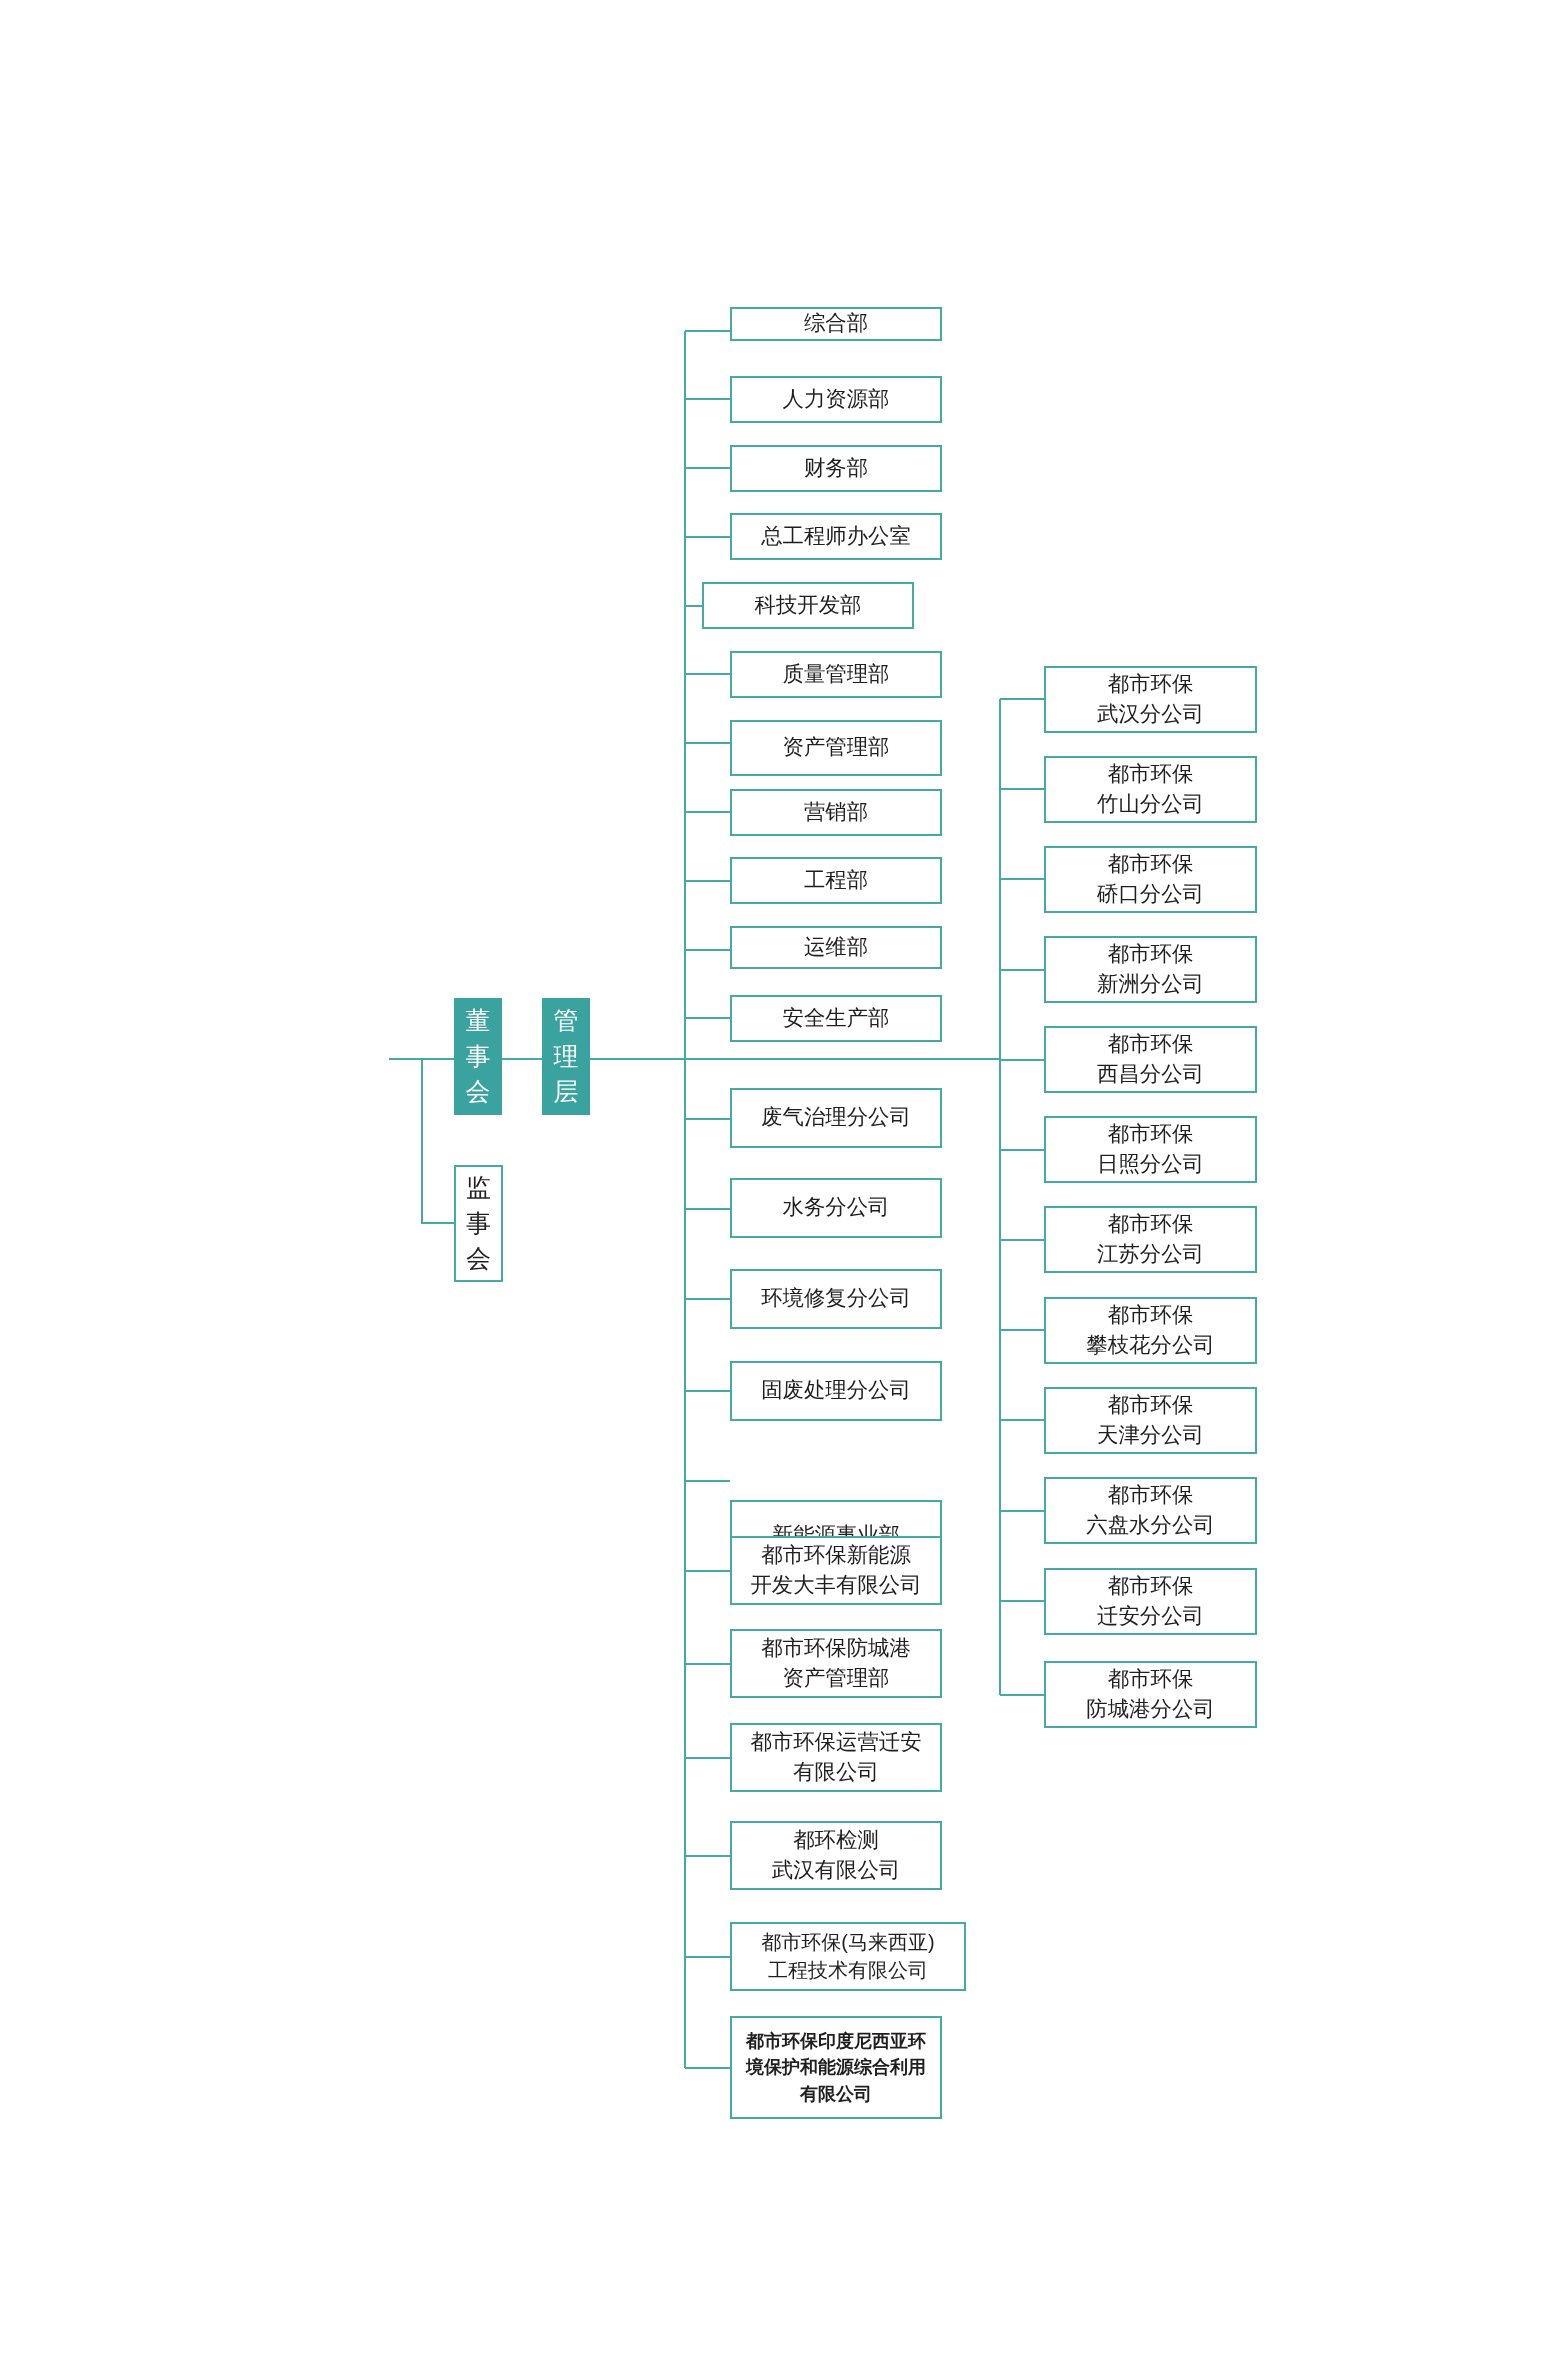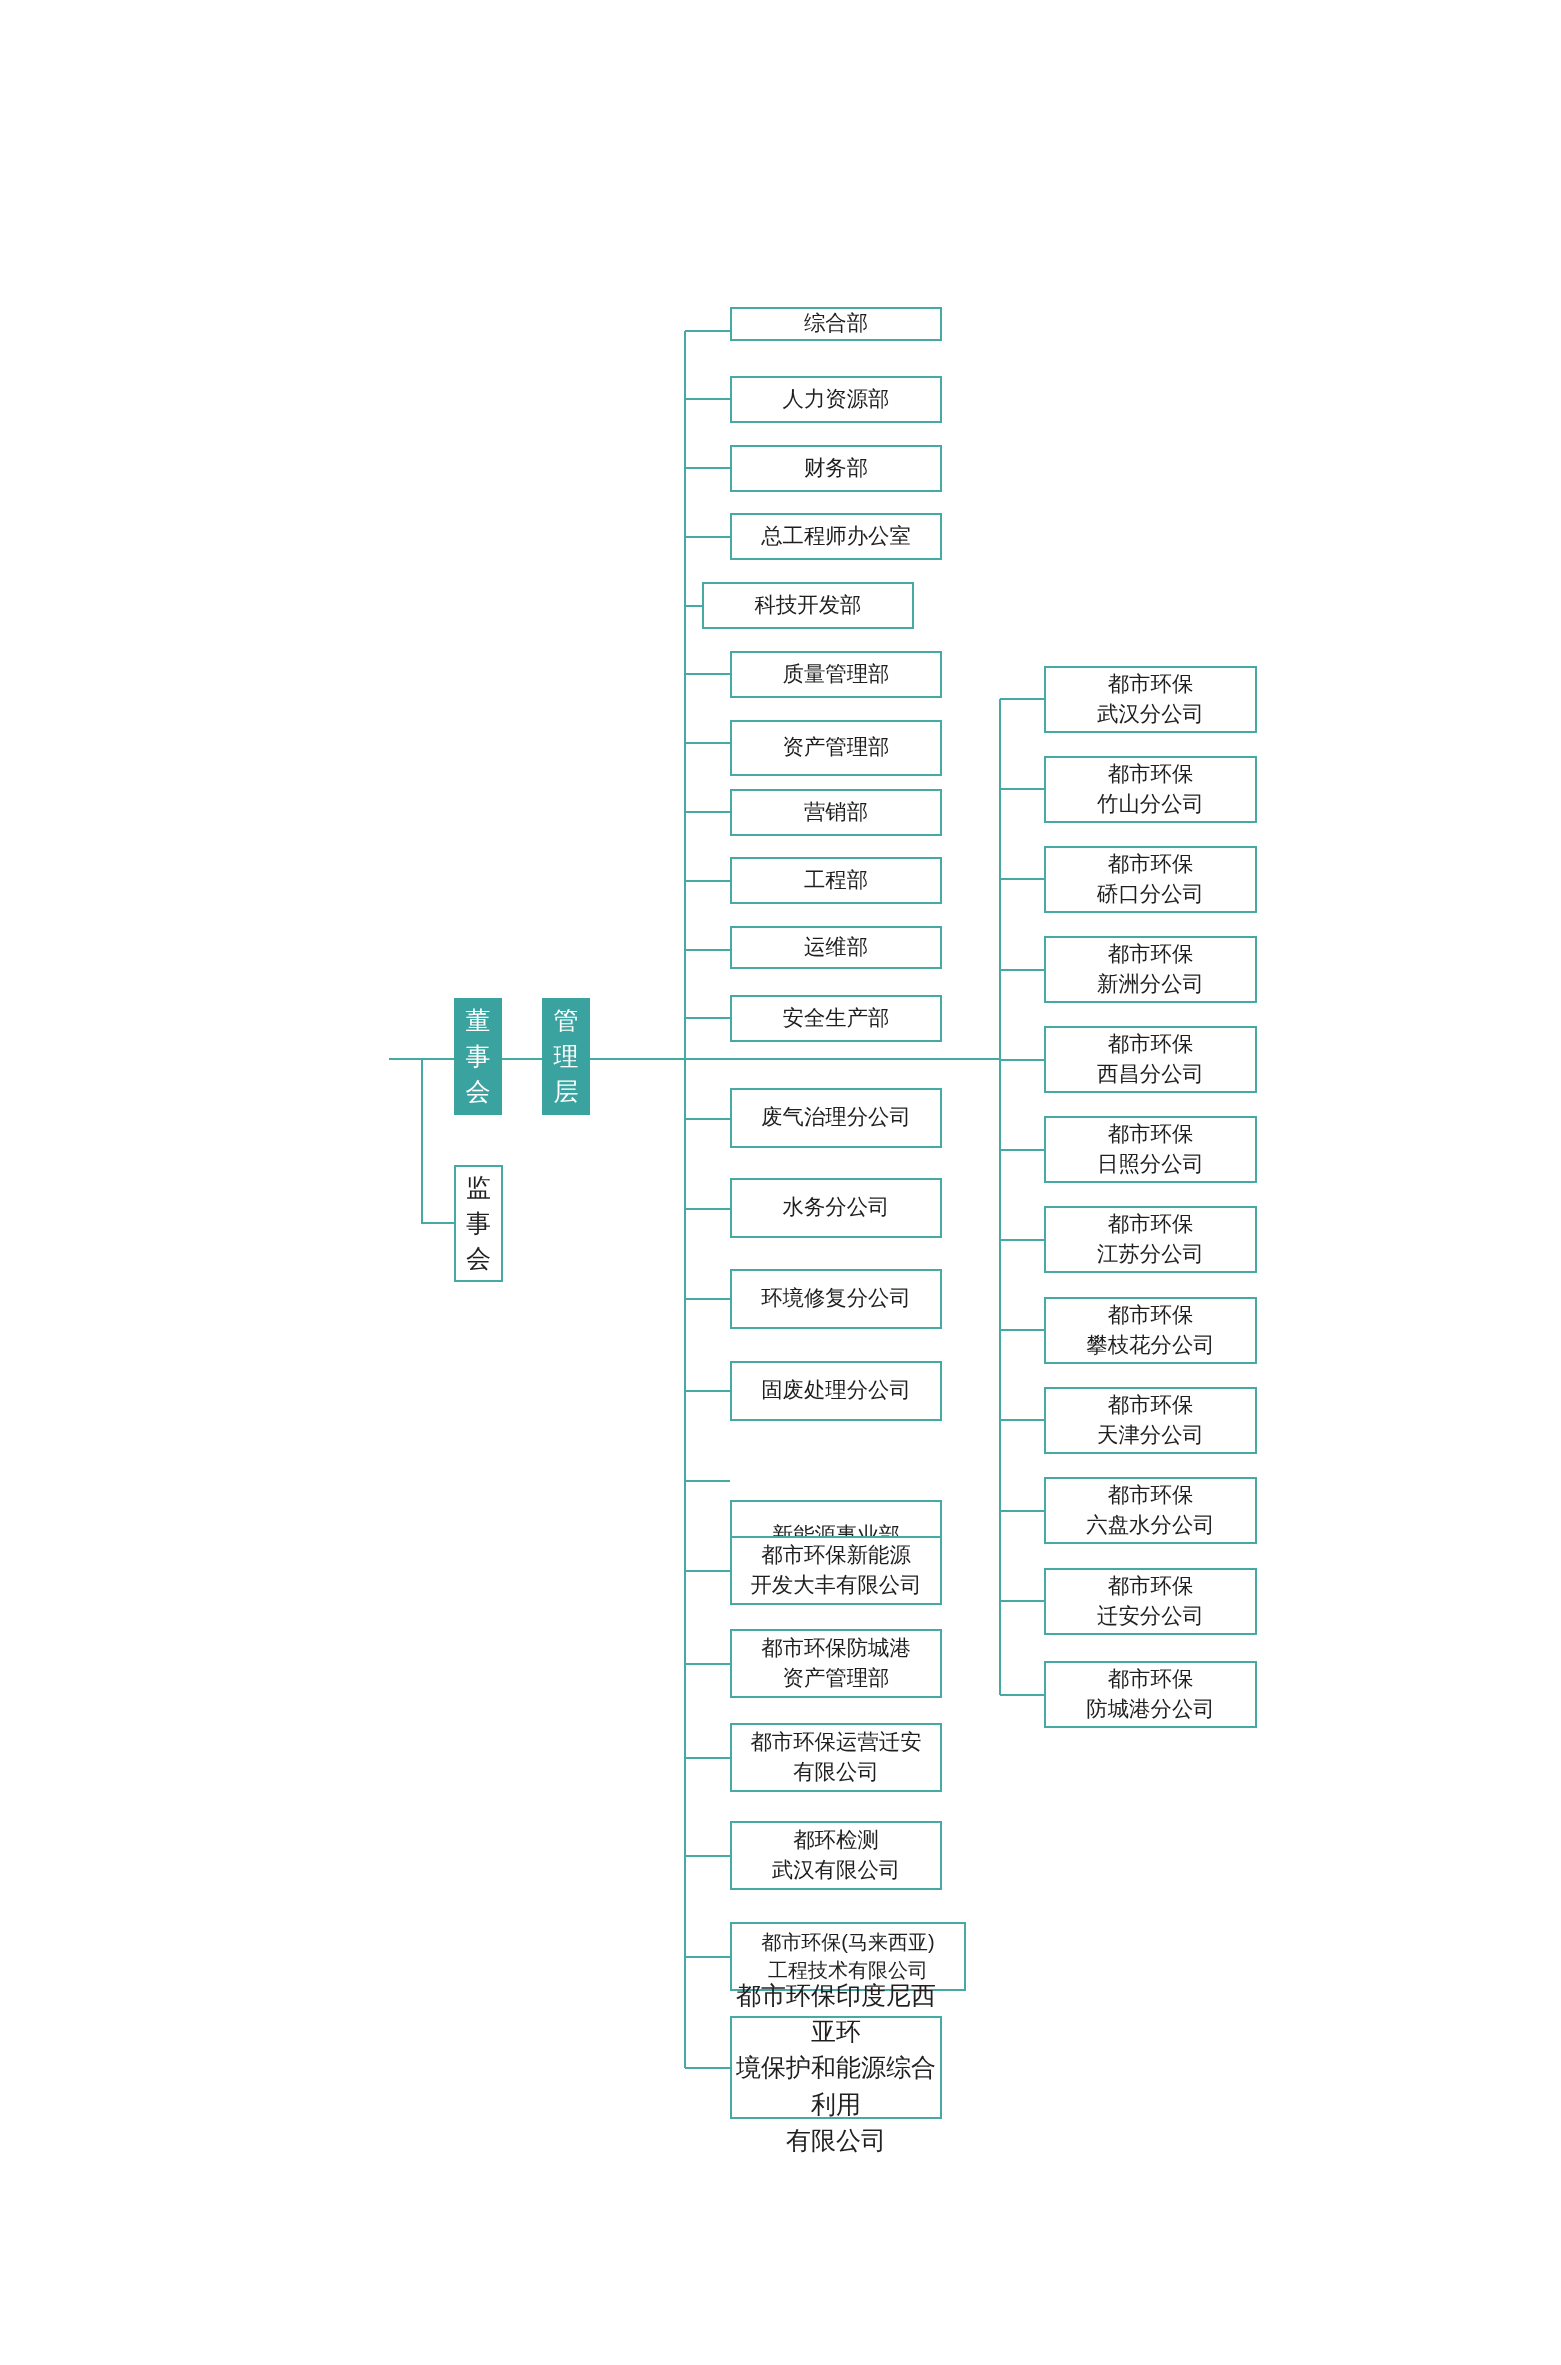--- a/index.html
+++ b/index.html
@@ -31,21 +31,21 @@
     color:var(--ink);
     display:flex;
     align-items:center;
     justify-content:center;
     text-align:center;
     white-space:pre-line;
     font-size:21.4px;
     line-height:1.38;
   }
   .node.fs30{font-size:20px;}
-  .node.fs29{font-size:25px;line-height:1.45;}
+  .node.fs29{font-size:18px;line-height:1.45;font-weight:bold;}
   .node.root{
     background:var(--blue);
     border:none;
     color:#ffffff;
     font-size:32px;
     line-height:1.35;
   }
   .node.gov{
     background:var(--teal);
     border:none;

